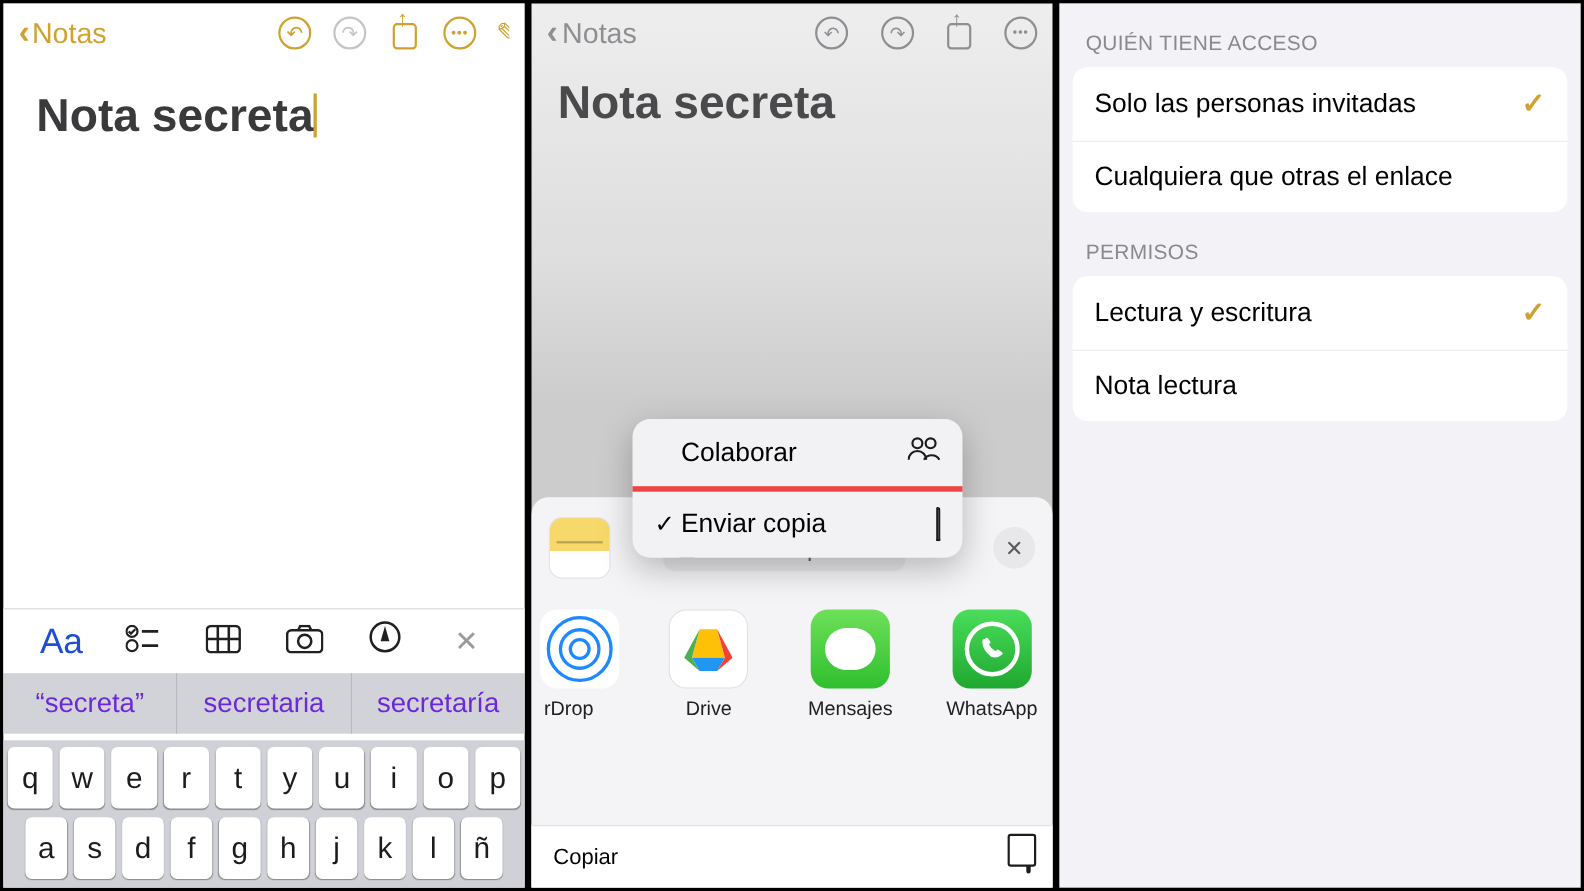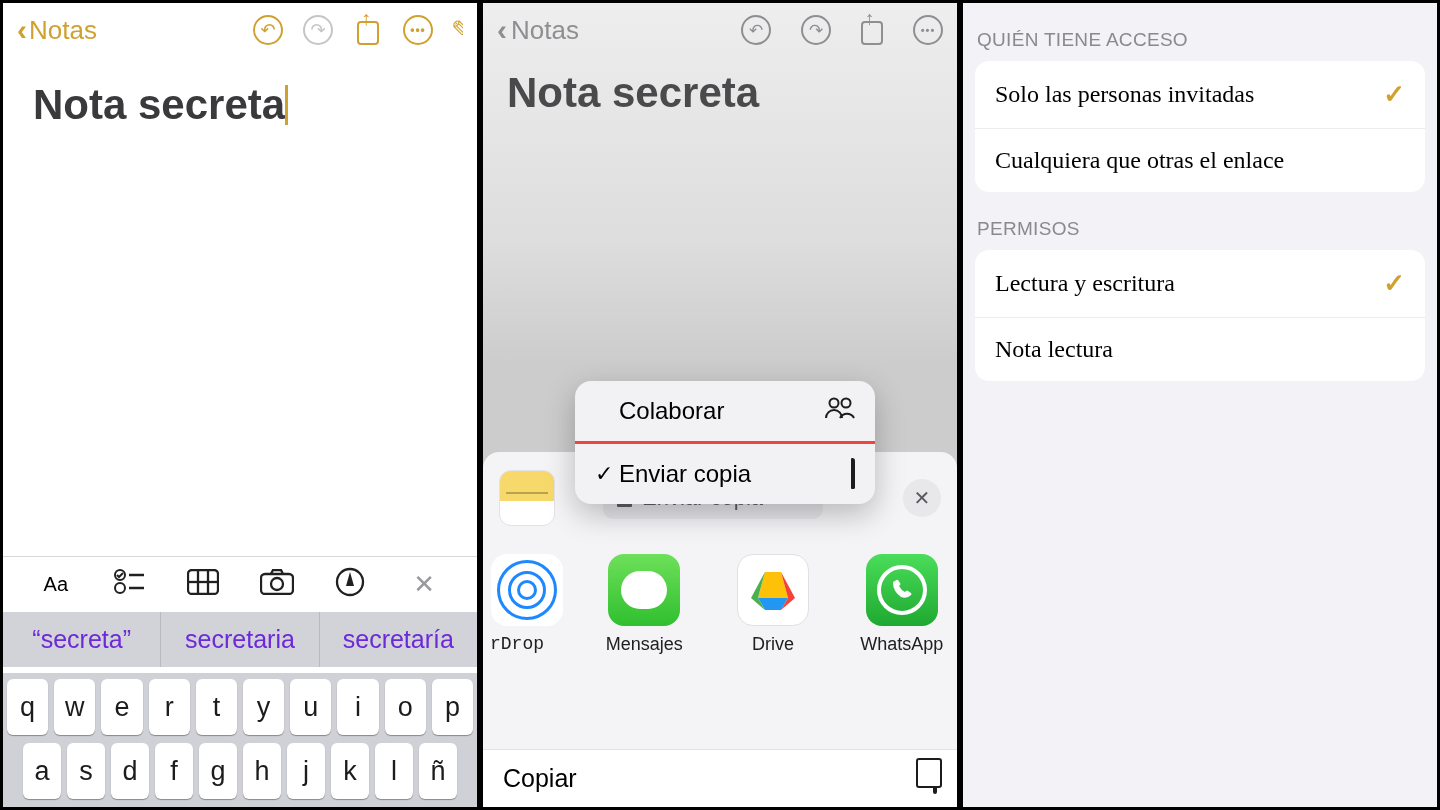--- a/index.html
+++ b/index.html
@@ -49,21 +49,21 @@
   }
   .cursor { display:inline-block; width:3px; height:40px; background:#cfa12f; vertical-align:-6px;}
 
   .toolbar1 {
     position:absolute; bottom:195px; left:0; right:0;
     display:flex; align-items:center; justify-content:space-around;
     padding: 10px 16px;
     border-top:1px solid #d8d8dc;
     background:#fff;
   }
-  .tb-icon { font-size:20px; color:#000000; width:40px; text-align:center;}
+  .tb-icon { font-size:32px; color:#1d4ed8; width:40px; text-align:center;}
   .tb-close { color:#9a9a9e; font-size:26px;}
 
   .suggestions {
     position:absolute; bottom:140px; left:0; right:0;
     display:flex; background:#d1d3d8; height:55px;
   }
   .sugg { flex:1; text-align:center; line-height:55px; font-size:25px; color:#6d28d9; border-right:1px solid #b8bac0;}
   .sugg:last-child { border-right:none;}
 
   .kb { position:absolute; bottom:0; left:0; right:0; background:#cfd1d6; padding:6px 4px 0 4px;}
@@ -82,21 +82,21 @@
   .dots2 { width:30px; height:30px; border:2.3px solid #8e8e93; border-radius:50%; display:flex; align-items:center; justify-content:center; font-size:11px; letter-spacing:1px; font-weight:700;}
   .title2 {
     padding: 12px 24px; font-size:42px; font-weight:700; color:#4a4a4c;
   }
 
   .popup {
     position:absolute; top:378px; left:92px; width:300px;
     background:#f2f1f3; border-radius:16px; box-shadow:0 10px 30px rgba(0,0,0,.25);
     z-index:5;
   }
-  .pop-row { display:flex; align-items:center; padding:16px 20px; font-size:24px; border-bottom:3px solid #ef4444;}
+  .pop-row { display:flex; align-items:center; padding:16px 20px; font-size:24px; border-bottom:5px solid #ef4444;}
   .pop-row:last-child{border-bottom:none;}
   .pop-row .check { width:24px; font-size:22px; }
   .pop-row .lbl { flex:1; }
   .pop-row .ri { font-size:24px; color:#1c1c1e;}
   .people-icon { font-size:22px; letter-spacing:-5px;}
   .doc-icon { width:18px; height:22px; border:2px solid #1c1c1e; border-radius:2px 5px 2px 2px; position:relative;}
 
   .sheet {
     position:absolute; bottom:0; left:0; right:0; height:355px;
     background:#f4f3f6; border-top-left-radius:16px; border-top-right-radius:16px;
@@ -121,35 +121,35 @@
   .airdrop-rings { width:60px; height:60px; border-radius:50%; border:3px solid #1e88ff; position:relative;}
   .airdrop-rings::before{content:""; position:absolute; inset:8px; border:3px solid #1e88ff; border-radius:50%;}
   .airdrop-rings::after{content:""; position:absolute; inset:17px; border:3px solid #1e88ff; border-radius:50%;}
   .app-msg { background:linear-gradient(#6ee05a,#2fbf2f);}
   .msg-bubble{ width:46px; height:38px; background:#fff; border-radius:20px; position:relative;}
   .msg-bubble::after{content:""; position:absolute; bottom:-6px; left:10px; width:0;height:0;border:7px solid transparent; border-top-color:#fff;}
   .app-drive { background:#fff; border:1px solid #e0e0e4;}
   .app-wa { background:linear-gradient(#4add5a,#1fa830);}
   .wa-ring{width:50px;height:50px;border:4px solid #fff;border-radius:50%; display:flex; align-items:center; justify-content:center;}
   .app-air { width:72px; text-align:center;}
-  .app-air .app-lbl{ margin-left:-20px;font-family:Liberation Mono, monospace;}
+  .app-air .app-lbl{ margin-left:-20px;}
 
   .copy-row {
     position:absolute; bottom:0; left:0; right:0;
     background:#fff; border-top:1px solid #e2e1e5;
-    display:flex; align-items:center; padding:14px 20px; font-size:25px;
+    display:flex; align-items:center; padding:14px 20px; font-size:20px;
   }
   .copy-row .ri { margin-left:auto; font-size:24px;}
   .copy-overlap{width:22px;height:26px;border:2px solid #1c1c1e;border-radius:3px;position:relative;}
   .copy-overlap::before{content:"";position:absolute;right:-7px;top:-7px;width:22px;height:26px;border:2px solid #1c1c1e;border-radius:3px;background:#fff;}
 
   
-  .sect-lbl { color:#8a8a8e; font-size:19px; padding:26px 22px 10px 14px; text-transform:uppercase; letter-spacing:.3px;}
+  .sect-lbl { color:#8a8a8e; font-size:19px; padding:26px 22px 10px 24px; text-transform:uppercase; letter-spacing:.3px;}
   .group { background:#fff; border-radius:14px; margin:0 12px;}
-  .row3 { display:flex; align-items:center; padding:18px 20px; font-size:24px; border-bottom:1px solid #ececee;font-family:Liberation Serif, serif;}
+  .row3 { display:flex; align-items:center; padding:18px 20px; font-size:24px; border-bottom:1px solid #ececee;}
   .row3:last-child{border-bottom:none;}
   .row3 .chk { margin-left:auto; color:#cfa12f; font-size:26px; font-weight:600;}
   .toggle-row { background:#fff; border-radius:14px; margin:30px 12px 0 12px; display:flex; align-items:center; padding:16px 20px; font-size:24px;}
   .toggle { margin-left:auto; width:58px; height:34px; border-radius:20px; background:#e9e9eb; position:relative;}
   .knob { position:absolute; top:2px; left:2px; width:30px; height:30px; border-radius:50%; background:#fff; box-shadow:0 1px 3px rgba(0,0,0,.3);}
 </style>
 </head>
 <body>
 
 <div class="panel panel1">
@@ -298,38 +298,38 @@
     </div>
 
     <div class="apps">
       <div class="app app-air">
         <div class="app-ico app-airdrop">
             <div class="airdrop-rings"></div>
           </div>
         <div class="app-lbl">rDrop</div>
       </div>
       <div class="app">
-        <div class="app-ico app-msg">
-            <div class="msg-bubble"></div>
-          </div>
-        <div>Mensajes</div>
-      </div>
-      <div class="app">
         <div class="app-ico app-drive">
           <svg width="46" height="40" viewBox="0 0 46 40">
               <polygon points="15,2 31,2 45,28 38,40 8,40 1,28" fill="none"></polygon>
               <polygon points="15,2 31,2 38,28 8,28" fill="#ffc107"></polygon>
               <polygon points="8,28 38,28 31,40 15,40" fill="#2196f3"></polygon>
               <polygon points="15,2 8,28 15,40 1,28" fill="#4caf50"></polygon>
               <polygon points="31,2 45,28 31,40 38,28" fill="#f44336"></polygon>
             </svg>
         </div>
         <div>Drive</div>
       </div>
       <div class="app">
+        <div class="app-ico app-msg">
+            <div class="msg-bubble"></div>
+          </div>
+        <div>Mensajes</div>
+      </div>
+      <div class="app">
         <div class="app-ico app-wa">
           <div class="wa-ring">
               <svg width="24" height="24" viewBox="0 0 24 24">
                 <path d="M5 3 q-2 0 -2 2 q0 8 8 14 q6 2 10 -2 q1 -1 0 -2 l-3 -2 q-1 -1 -2 0 l-1 1 q-4 -2 -6 -6 l1 -1 q1 -1 0 -2 l-2 -3 q-1 -1 -3 1" fill="#fff"></path>
               </svg>
             </div>
         </div>
         <div>WhatsApp</div>
       </div>
     </div>

